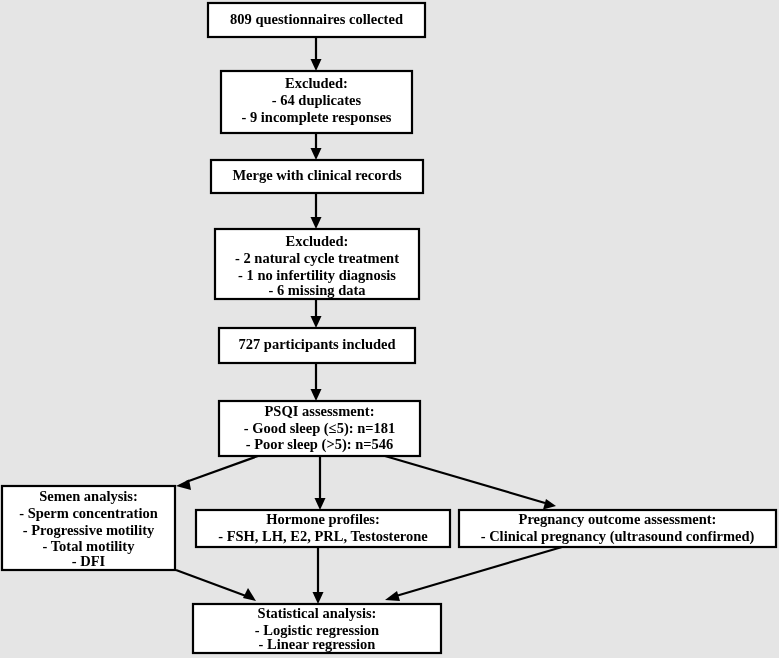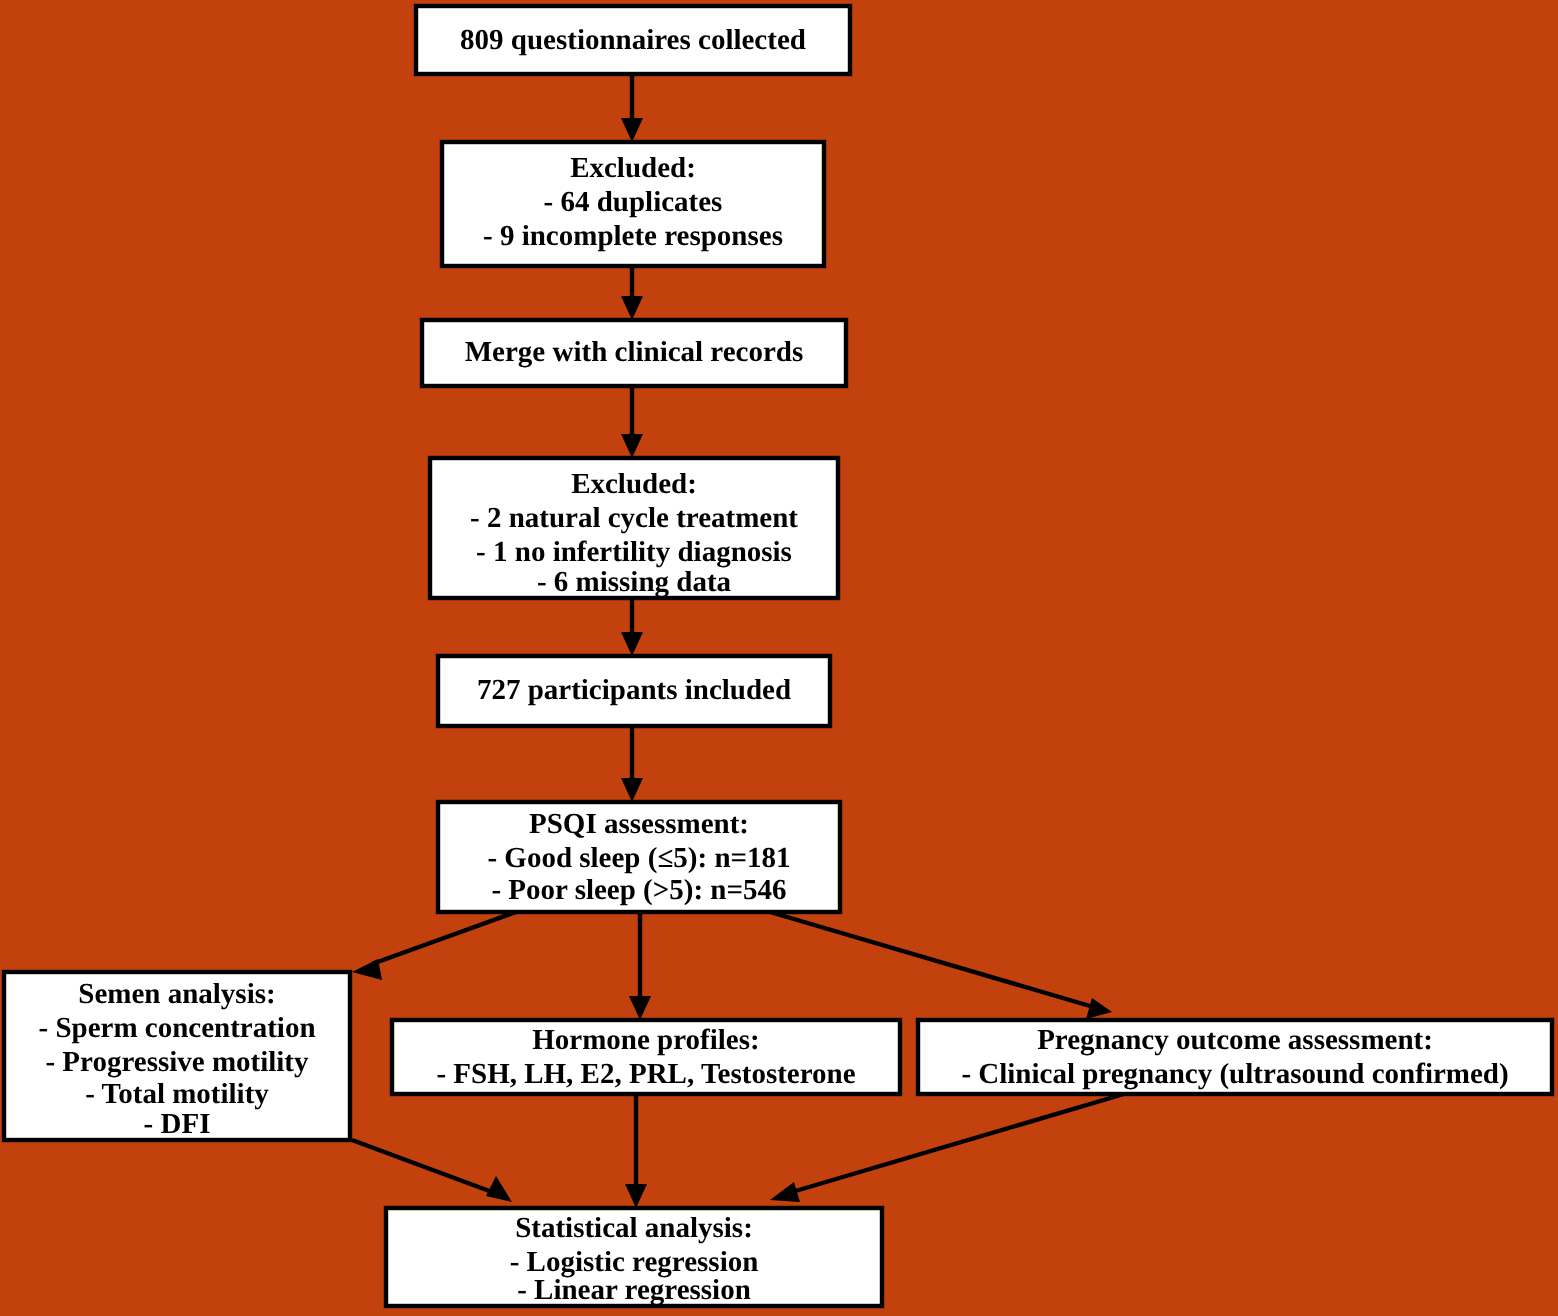--- a/index.html
+++ b/index.html
@@ -4,21 +4,21 @@
 <style>
   html, body {
     margin: 0;
     padding: 0;
     background: #ffffff;
   }
   #flow-root {
     position: relative;
     width: 779px;
     height: 658px;
-    background: #c2410c;
+    background: #e5e5e5;
     overflow: hidden;
     font-family: "Liberation Serif", "DejaVu Serif", serif;
   }
   svg#flow-svg {
     position: absolute;
     top: 0;
     left: 0;
     width: 779px;
     height: 658px;
     display: block;

